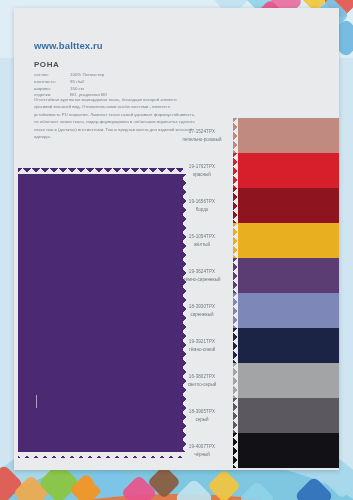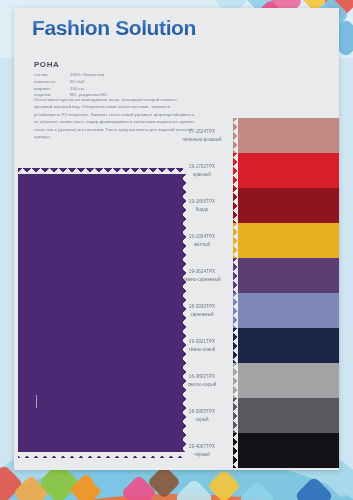--- a/index.html
+++ b/index.html
@@ -158,21 +158,21 @@
       <div class="tile" style="left: 244px; top: 486px; width: 26px; height: 26px; background: rgb(143, 210, 232); opacity: 0.92;"></div>
       <div class="tile" style="left: 300px; top: 482px; width: 28px; height: 28px; background: rgb(47, 111, 186); opacity: 0.92;"></div>
       <div class="tile" style="left: 330px; top: 470px; width: 24px; height: 24px; background: rgb(168, 216, 234); opacity: 0.92;"></div>
     </div>
 </div>
 
 <div class="sheet"></div>
 
 <div style="position:absolute;z-index:10;left:14px;top:8px;width:325px;height:462px;overflow:hidden;">
 
-  <div class="brand">Fashion Solution</div>
+  <div class="brand-url">www.balttex.ru</div>
 
   <div class="art-title">РОНА</div>
   <div class="specs" id="specs">
       <div class="spec-row">
         <span class="spec-k">состав:</span>
         <span class="spec-v">100% Полиэстер</span>
       </div>
       <div class="spec-row">
         <span class="spec-k">плотность:</span>
         <span class="spec-v">95 г/м2</span>

